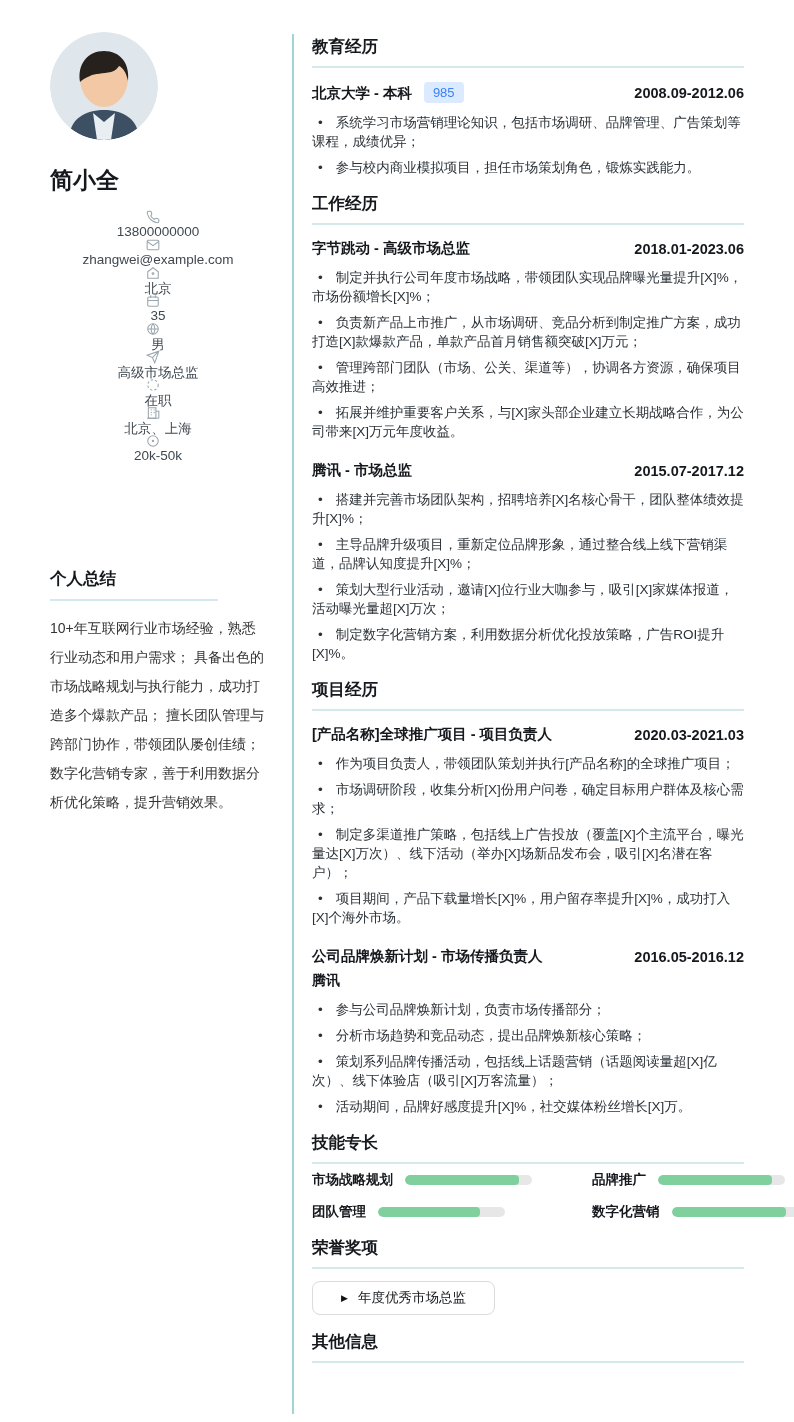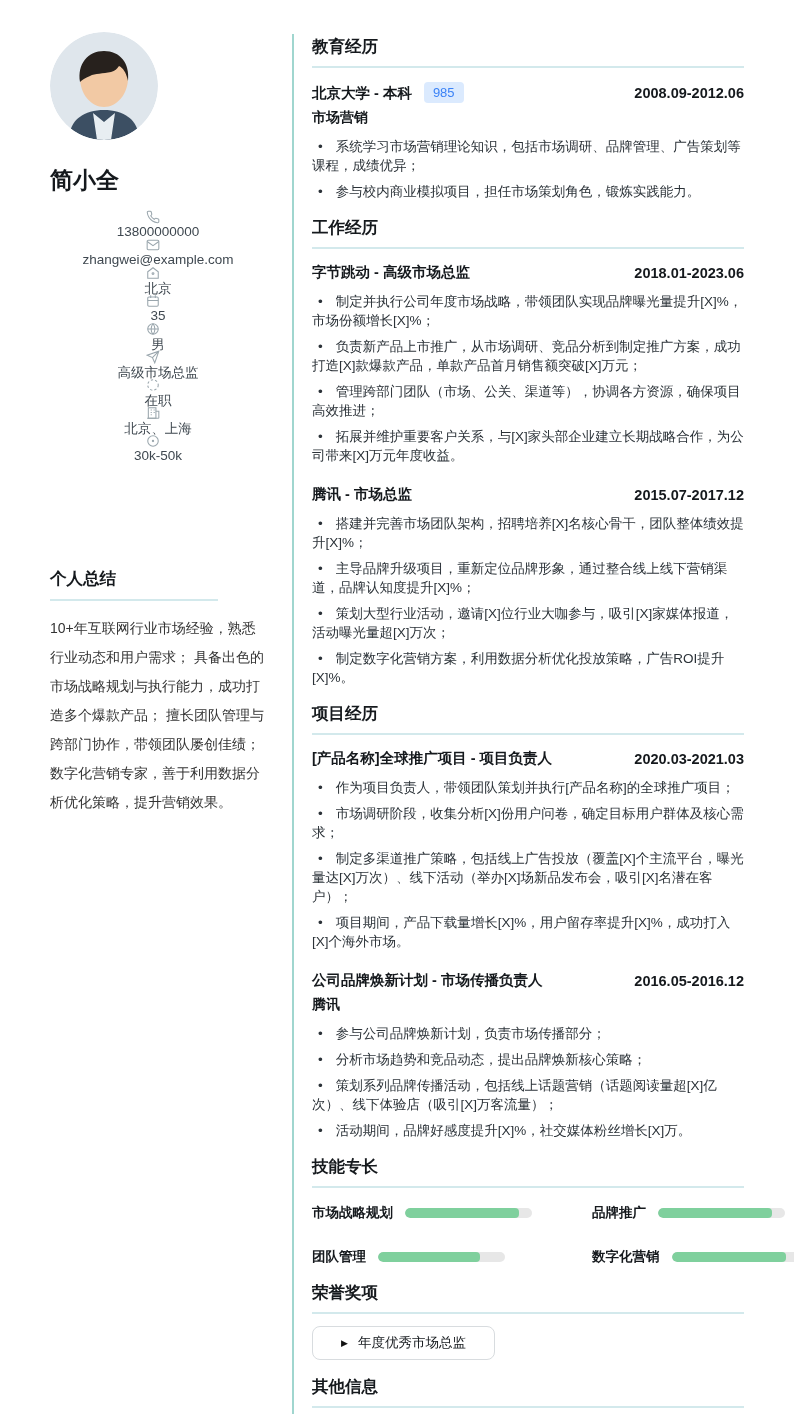--- a/index.html
+++ b/index.html
@@ -36,21 +36,21 @@
   .entry-head{display:flex;justify-content:space-between;align-items:center;}
   .entry-title{font-size:14.5px;font-weight:bold;color:var(--text);display:flex;align-items:flex-end;}
   .badge{background:var(--badge-bg);color:var(--badge-text);font-size:13px;font-weight:normal;
     padding:2px 9px;border-radius:4px;margin-left:12px;line-height:17px;}
   .entry-date{font-size:14.5px;font-weight:bold;color:var(--text);}
   .entry-sub{font-size:14px;font-weight:bold;margin-top:6px;color:var(--text);}
   ul.dots{list-style:none;margin:10px 0 0 0;padding:0;font-size:13.5px;color:var(--body);}
   ul.dots li{line-height:19px;margin-bottom:7px;}
   ul.dots li::before{content:"•";margin:0 13px 0 6px;}
 
-  .skills-grid{display:grid;grid-template-columns:280px 1fr;row-gap:26px;margin-top:16px;}
+  .skills-grid{display:grid;grid-template-columns:280px 1fr;row-gap:14px;margin-top:7px;}
   .skill{display:flex;align-items:center;}
   .skill-label{font-size:13.5px;font-weight:bold;color:var(--text);margin-right:12px;white-space:nowrap;}
   .bar{width:127px;height:10px;background:var(--skill-track);border-radius:5px;overflow:hidden;display:inline-block;}
   .fill{display:block;height:100%;background:var(--skill-fill);border-radius:5px 4px 4px 5px;}
 
   .chip{display:inline-flex;align-items:center;border:1px solid #d8dcdf;border-radius:8px;
     padding:7px 28px;font-size:13.5px;color:var(--text);margin-top:12px;background:#fff;cursor:pointer;}
   .chip-arrow{font-size:9px;margin-right:10px;color:#111;}
   .chip-arrow::before{content:"▶";}
 </style>
@@ -149,21 +149,21 @@
         </span>
       <span>北京、上海</span>
     </div>
     <div class="c-row">
       <span class="ci">
           <svg viewBox="0 0 24 24" fill="none" stroke="currentColor" stroke-width="1.8">
             <circle cx="12" cy="12" r="9"></circle>
             <circle cx="12" cy="12" r="2" fill="currentColor" stroke="none"></circle>
           </svg>
         </span>
-      <span>30k-50k</span>
+      <span>20k-50k</span>
     </div>
   </div>
 
   <div class="summary">
     <div class="side-title">个人总结</div>
     <div class="summary-text">10+年互联网行业市场经验，熟悉行业动态和用户需求； 具备出色的市场战略规划与执行能力，成功打造多个爆款产品； 擅长团队管理与跨部门协作，带领团队屡创佳绩； 数字化营销专家，善于利用数据分析优化策略，提升营销效果。</div>
   </div>
 </aside>
 
 <main class="main">
@@ -171,21 +171,20 @@
   <section class="sec">
     <h2 class="sec-title">教育经历</h2>
     <div class="entry">
       <div class="entry-head">
         <div class="entry-title">
           <span>北京大学 - 本科</span>
           <span class="badge">985</span>
         </div>
         <div class="entry-date">2008.09-2012.06</div>
       </div>
-      <div class="entry-sub">市场营销</div>
       <ul class="dots">
         <li>系统学习市场营销理论知识，包括市场调研、品牌管理、广告策划等课程，成绩优异；</li>
         <li>参与校内商业模拟项目，担任市场策划角色，锻炼实践能力。</li>
       </ul>
     </div>
   </section>
 
   <section class="sec">
     <h2 class="sec-title">工作经历</h2>
     <div class="entry">

